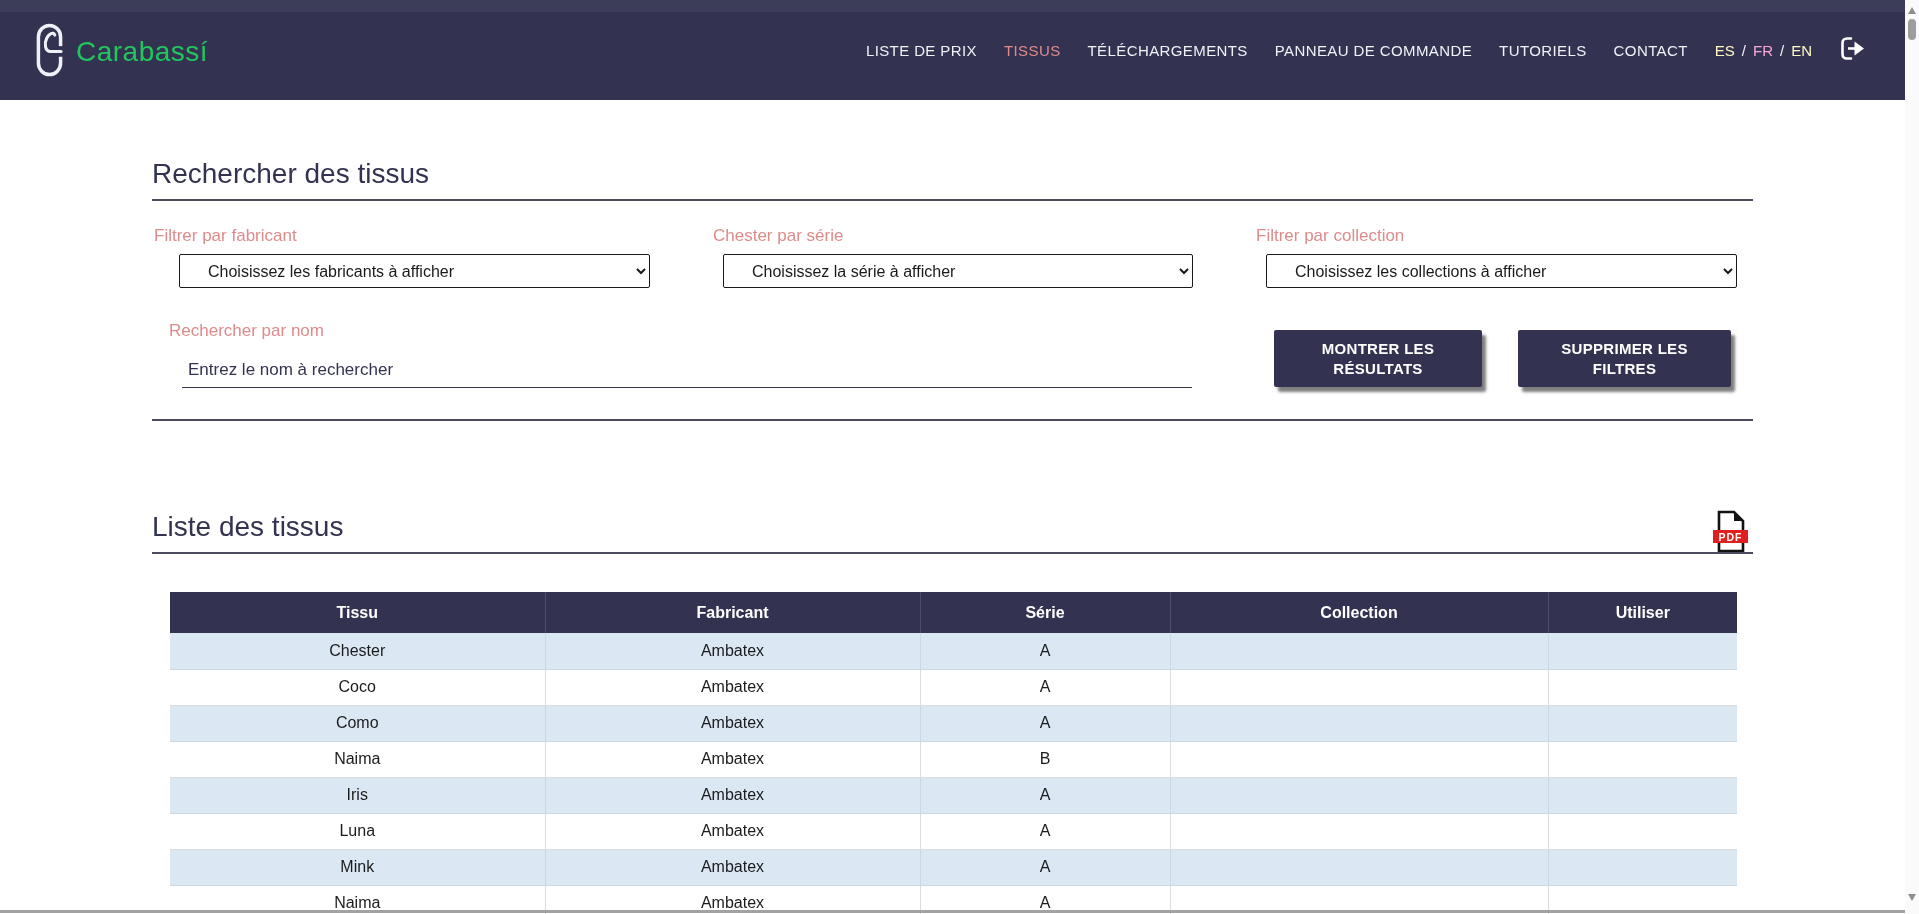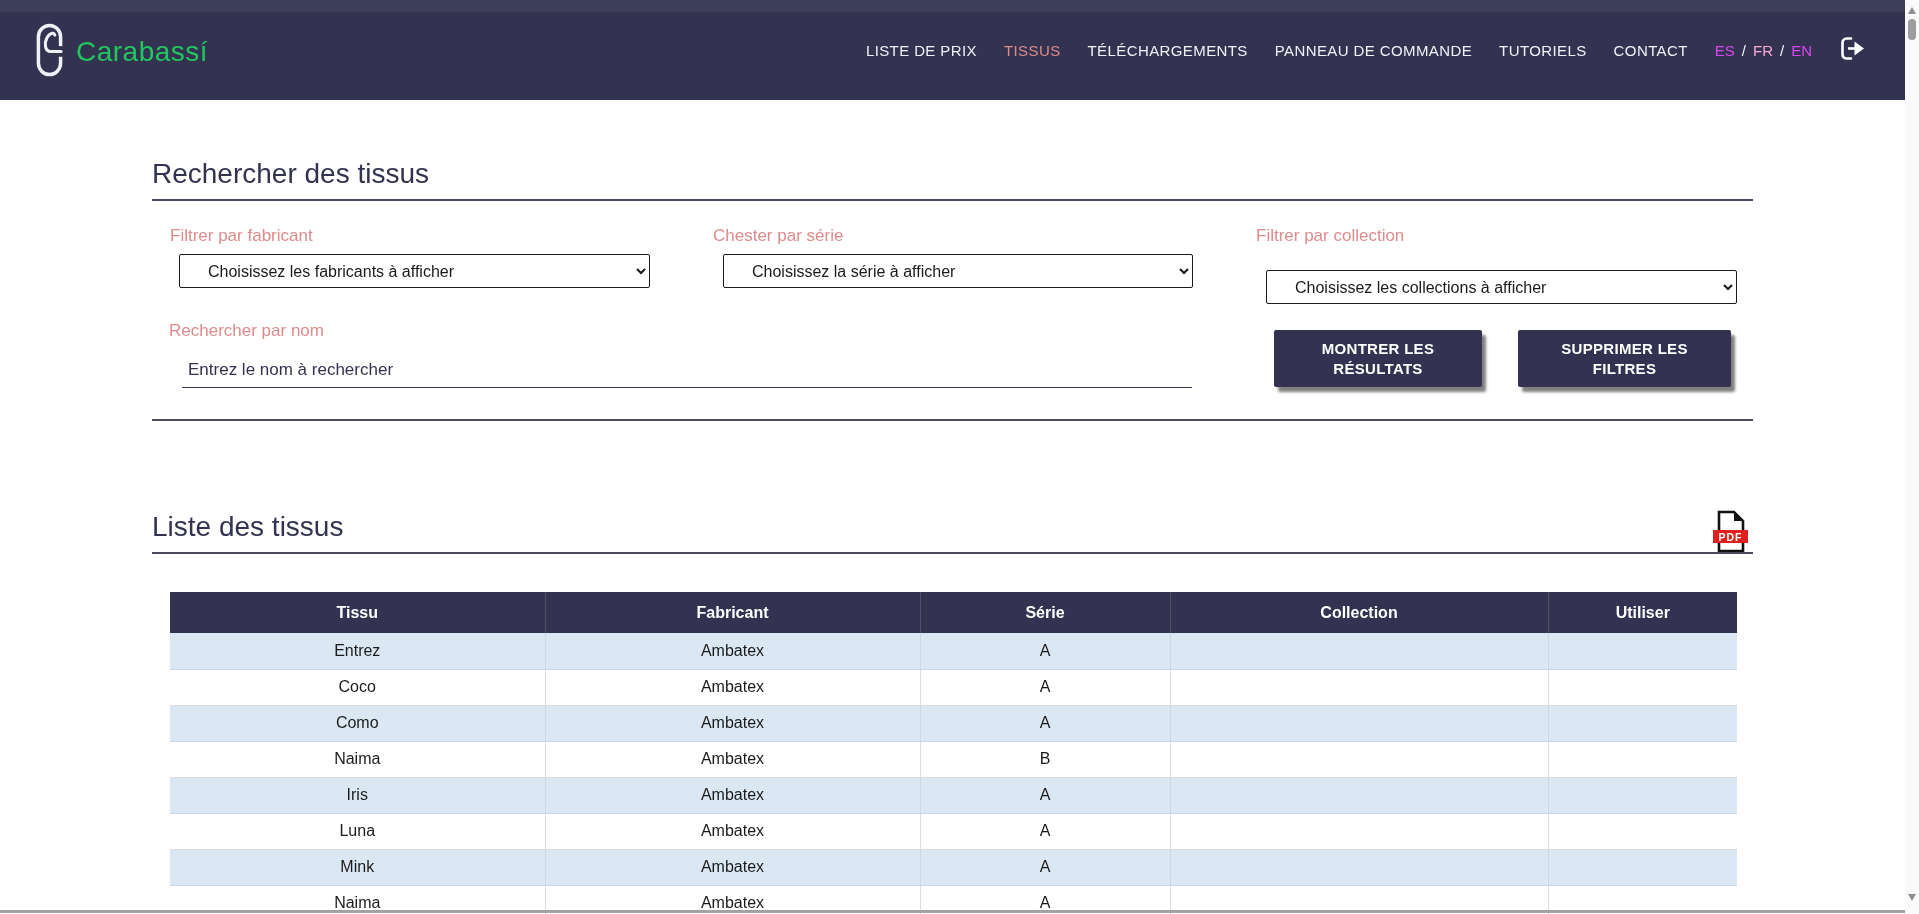--- a/index.html
+++ b/index.html
@@ -20,21 +20,21 @@
     position:absolute; right:38px; top:0; height:100px;
     display:flex; align-items:center; gap:27px;
   }
   .nav-links { display:contents; }
   .nav-link {
     color:#f0f2f8; font-size:15px; text-decoration:none; letter-spacing:0.4px;
     white-space:nowrap; cursor:pointer;
   }
   .nav-link.active { color:#de8b8b; }
   .lang-group { display:flex; align-items:center; gap:7px; font-size:15px; color:#f0f2f8; }
-  .lang-link { color:#d946ef; text-decoration:none; cursor:pointer; }
+  .lang-link { color:#fef9c3; text-decoration:none; cursor:pointer; }
   .lang-link.active { color:#f9a8d4; }
   .logout-btn { display:flex; align-items:center; cursor:pointer; background:none; border:none; }
   
   .scrollbar { position:absolute; right:0; top:0; width:14px; height:914px; background:#fafafa; }
   .sb-up, .sb-down { position:absolute; left:3px; width:0; height:0; }
   .sb-up { top:7px; border-left:4px solid transparent; border-right:4px solid transparent; border-bottom:7px solid #8f8f8f; }
   .sb-down { top:894px; border-left:4px solid transparent; border-right:4px solid transparent; border-top:7px solid #8f8f8f; }
   .sb-thumb { position:absolute; left:3px; top:19px; width:8px; height:21px; background:#9d9d9d; border-radius:4px; }
   .bottom-edge { position:absolute; left:0; top:910px; width:1905px; height:3px; background:#a2a2a2; }
   
@@ -118,32 +118,32 @@
           <polygon points="15.5,6.5 25,13.5 15.5,20.5" fill="#ffffff"></polygon>
         </svg>
       </span>
     </button>
   </nav>
 </header>
 
 <h2 class="section-title" style="left:152px; top:158px;">Rechercher des tissus</h2>
 <div class="rule" style="left:152px; top:199px;"></div>
 
-<label class="field-label" style="left:170px; top:226px;">Filtrer par fabricant</label>
+<label class="field-label" style="left:154px; top:226px;">Filtrer par fabricant</label>
 <select class="filter-select" style="left:179px; top:254px; width:471px;">
   <option>Choisissez les fabricants à afficher</option>
 </select>
 
 <label class="field-label" style="left:713px; top:226px;">Chester par série</label>
 <select class="filter-select" style="left:723px; top:254px; width:470px;">
   <option>Choisissez la série à afficher</option>
 </select>
 
 <label class="field-label" style="left:1256px; top:226px;">Filtrer par collection</label>
-<select class="filter-select" style="left:1266px; top:254px; width:471px;margin-top:16px;">
+<select class="filter-select" style="left:1266px; top:254px; width:471px;">
   <option>Choisissez les collections à afficher</option>
 </select>
 
 <label class="field-label" style="left:169px; top:321px;">Rechercher par nom</label>
 <input class="name-input" type="text" placeholder="Entrez le nom à rechercher" style="">
 
 <button class="action-btn btn-show">MONTRER LES RÉSULTATS</button>
 <button class="action-btn btn-clear">SUPPRIMER LES FILTRES</button>
 
 <div class="rule" style="left:152px; top:419px;"></div>
@@ -173,21 +173,21 @@
     <tr>
       <th>Tissu</th>
       <th>Fabricant</th>
       <th>Série</th>
       <th>Collection</th>
       <th>Utiliser</th>
     </tr>
   </thead>
   <tbody>
       <tr>
-        <td>Entrez</td>
+        <td>Chester</td>
         <td>Ambatex</td>
         <td>A</td>
         <td></td>
         <td></td>
       </tr>
       <tr>
         <td>Coco</td>
         <td>Ambatex</td>
         <td>A</td>
         <td></td>

